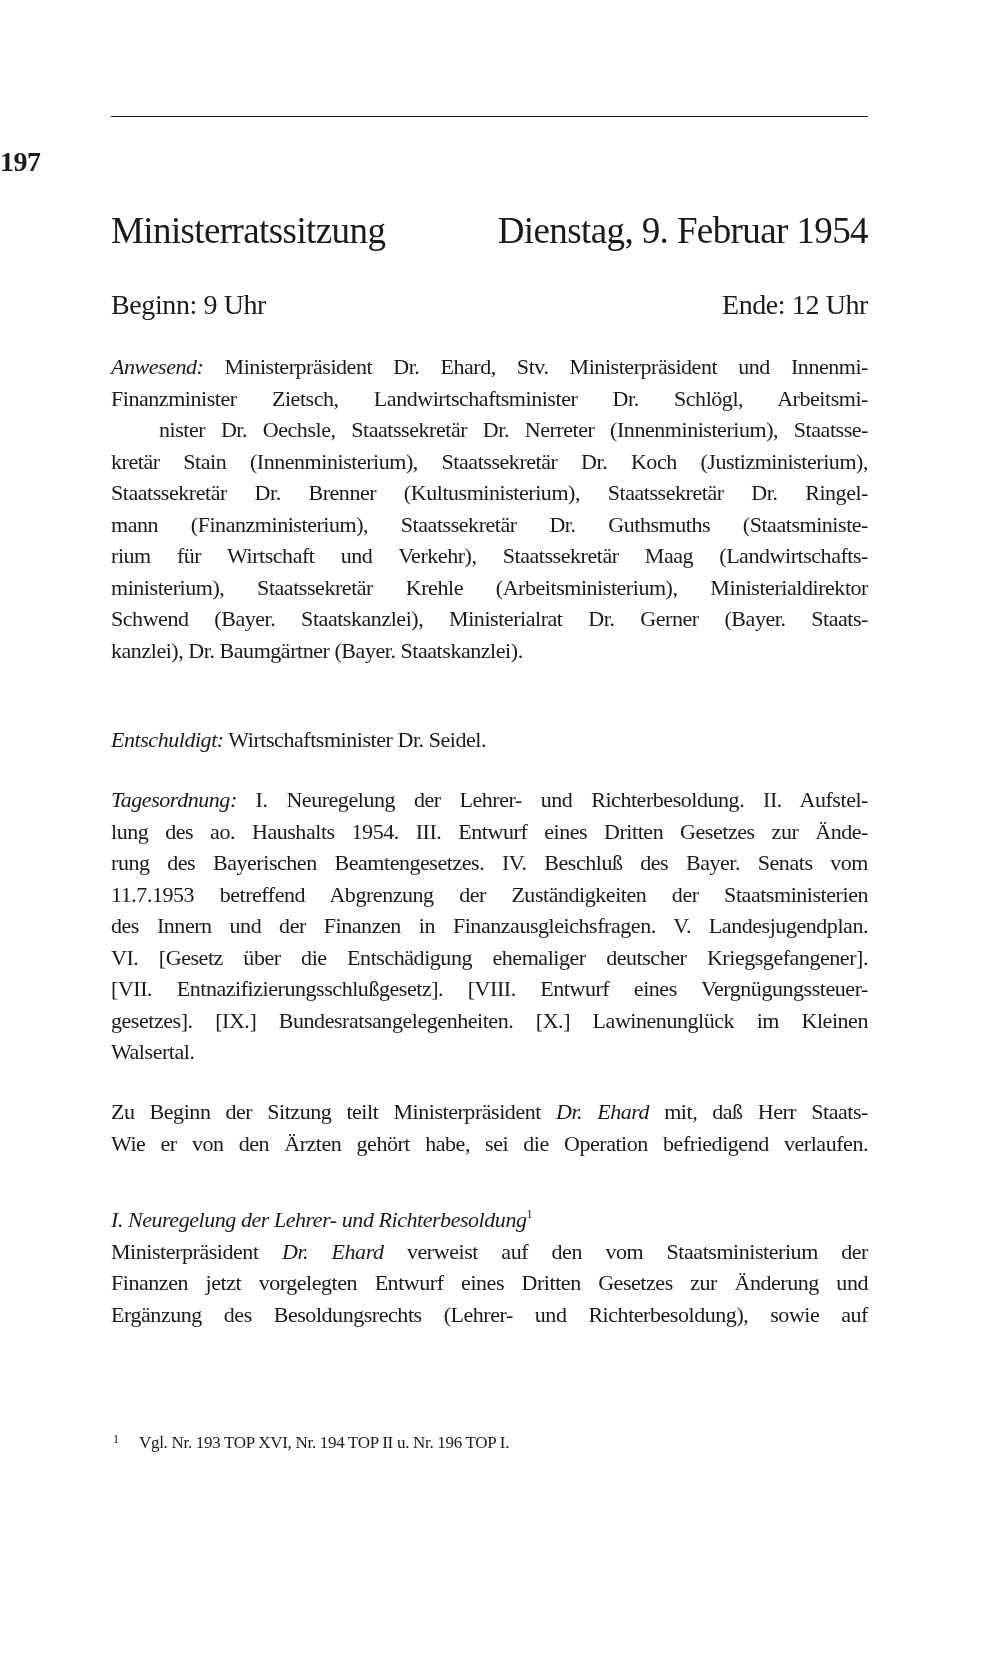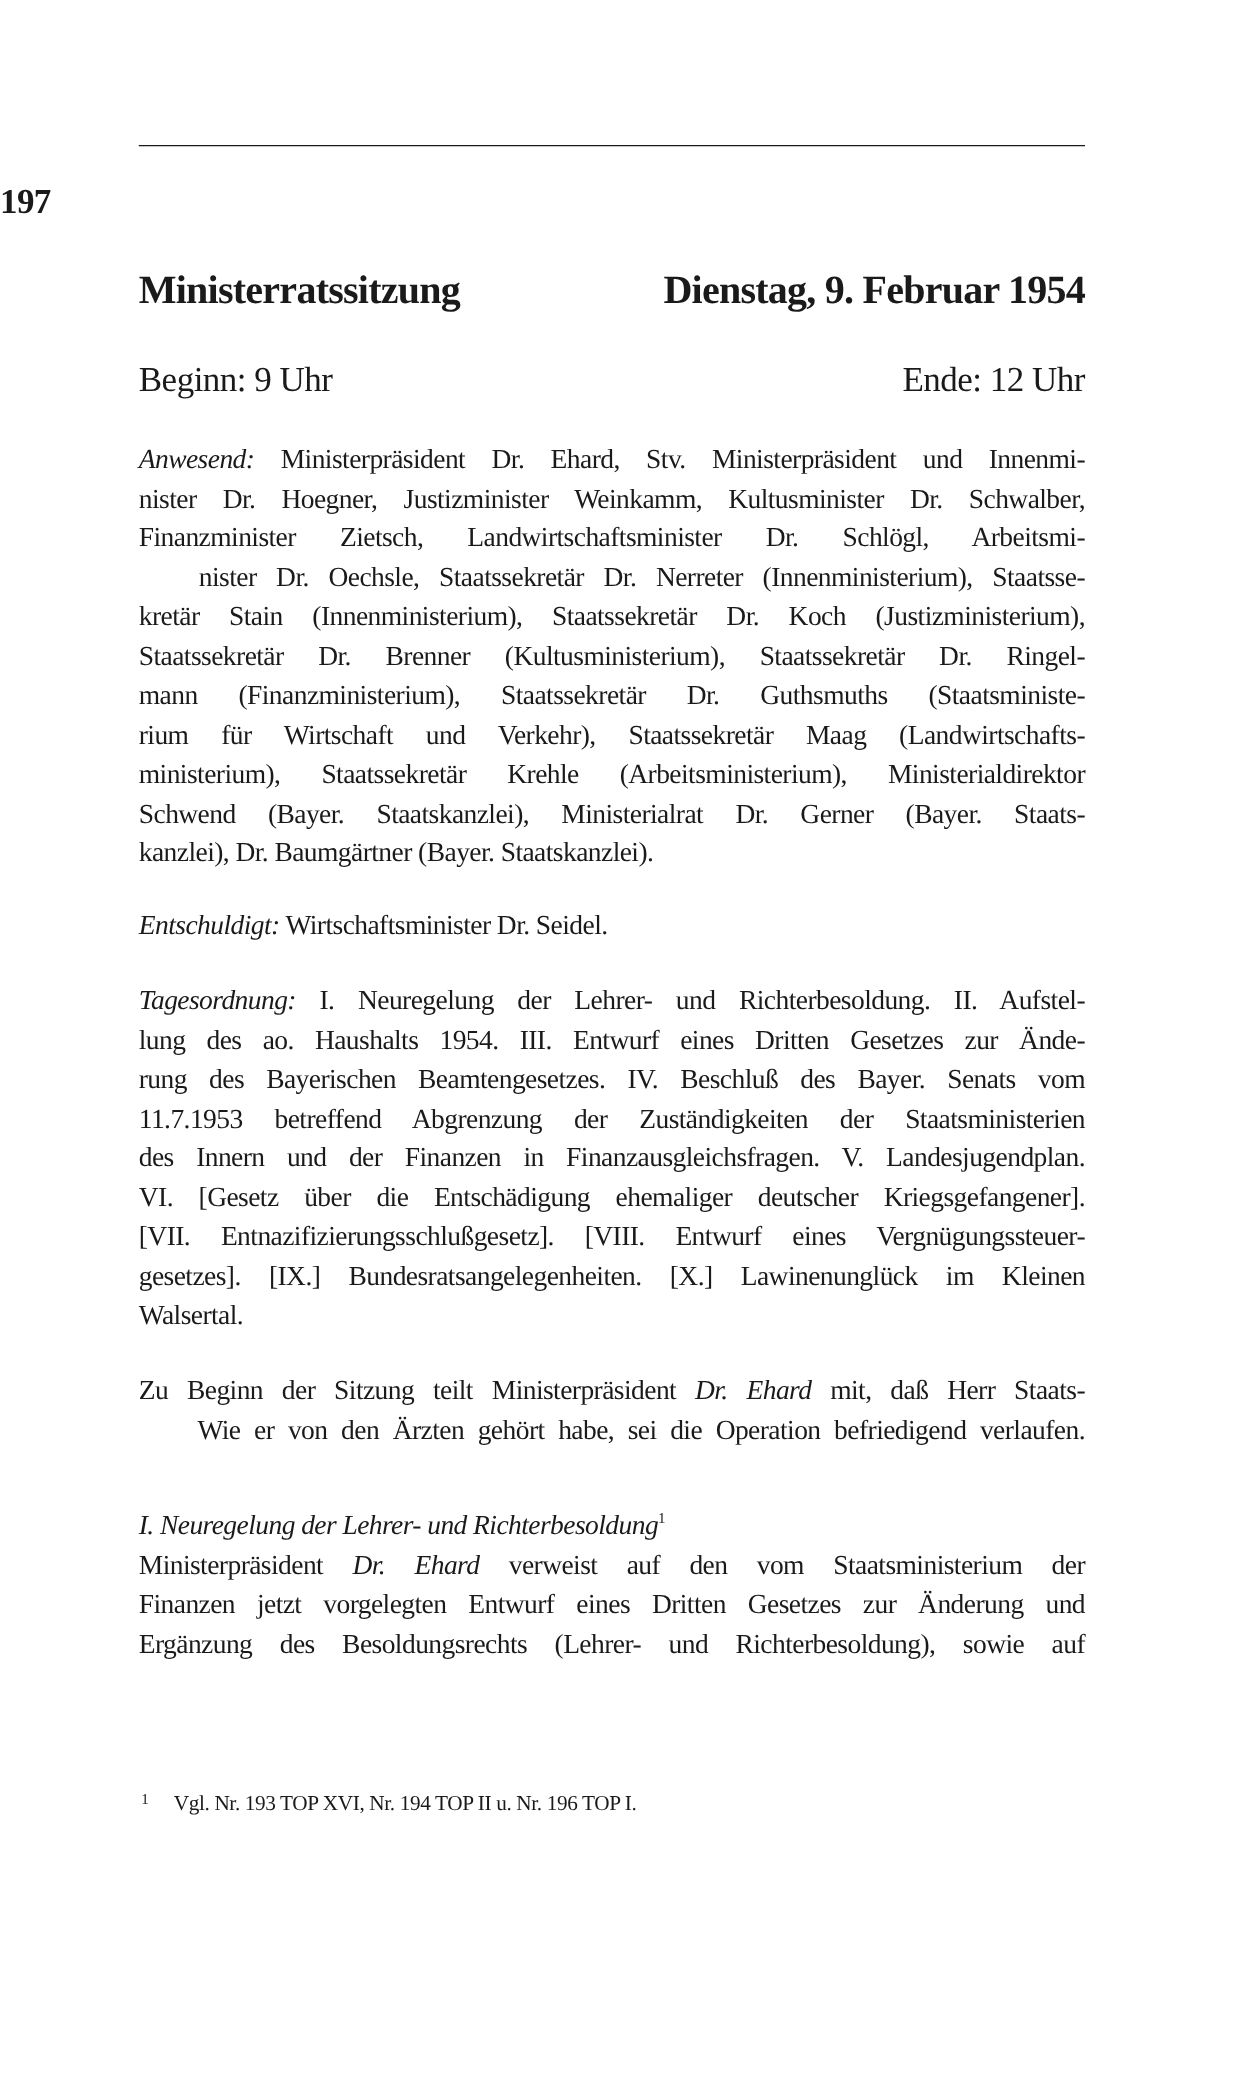--- a/index.html
+++ b/index.html
@@ -2,21 +2,21 @@
 <html><head>
 <meta charset="utf-8">
 <style>
   html, body { margin: 0; padding: 0; background: #ffffff; }
   body { width: 1000px; height: 1666px; position: relative; overflow: hidden;
          font-family: "Liberation Serif", "DejaVu Serif", serif; color: #1a1a1a; }
   .rule { position: absolute; left: 111px; top: 116px; width: 757px; height: 0; border-top: 1.5px solid #1a1a1a; }
   .pagenum { position: absolute; left: 0; width: 100%; top: 146px; text-align: left;
              font-weight: bold; font-size: 28px; line-height: 32px; letter-spacing: -0.5px; }
   .title-row { position: absolute; left: 111px; width: 757px; top: 214px; height: 36px;
-               font-weight: bold; font-size: 32px; line-height: 34px; letter-spacing: -0.6px; }
+               font-weight: normal; font-size: 37px; line-height: 34px; letter-spacing: -0.6px; }
   .title-row .l { position: absolute; left: 0; top: 0; }
   .title-row .r { position: absolute; right: 0; top: 0; }
   .time-row { position: absolute; left: 111px; width: 757px; top: 291px; height: 30px;
               font-size: 28px; line-height: 28px; letter-spacing: -0.4px; }
   .time-row .l { position: absolute; left: 0; top: 0; }
   .time-row .r { position: absolute; right: 0; top: 0; }
   .para { position: absolute; left: 111px; width: 757px; font-size: 22px; letter-spacing: -0.45px; }
   .line { display: block; height: 31.55px; line-height: 31.55px; text-align: justify;
           text-align-last: justify; white-space: nowrap; overflow: visible; }
   .line.last { text-align-last: left; }
@@ -37,21 +37,20 @@
   <span class="r">Dienstag, 9. Februar 1954</span>
 </div>
 
 <div class="time-row">
   <span class="l">Beginn: 9 Uhr</span>
   <span class="r">Ende: 12 Uhr</span>
 </div>
 
 <div class="para" style="top:351px">
   <span class="line" style="display: block;"><span style="white-space: nowrap;"><em>Anwesend:</em><span> Ministerpräsident Dr. Ehard, Stv. Ministerpräsident und Innenmi-</span></span></span>
-  <span class="line" style="display: block;"><span style="white-space: nowrap;">nister Dr. Hoegner, Justizminister Weinkamm, Kultusminister Dr. Schwalber,</span></span>
   <span class="line" style="display: block;"><span style="white-space: nowrap;">Finanzminister Zietsch, Landwirtschaftsminister Dr. Schlögl, Arbeitsmi-</span></span>
   <span class="line" style="display: block; margin-left: 48px;"><span style="white-space: nowrap;">nister Dr. Oechsle, Staatssekretär Dr. Nerreter (Innenministerium), Staatsse-</span></span>
   <span class="line" style="display: block;"><span style="white-space: nowrap;">kretär Stain (Innenministerium), Staatssekretär Dr. Koch (Justizministerium),</span></span>
   <span class="line" style="display: block;"><span style="white-space: nowrap;">Staatssekretär Dr. Brenner (Kultusministerium), Staatssekretär Dr. Ringel-</span></span>
   <span class="line" style="display: block;"><span style="white-space: nowrap;">mann (Finanzministerium), Staatssekretär Dr. Guthsmuths (Staatsministe-</span></span>
   <span class="line" style="display: block;"><span style="white-space: nowrap;">rium für Wirtschaft und Verkehr), Staatssekretär Maag (Landwirtschafts-</span></span>
   <span class="line" style="display: block;"><span style="white-space: nowrap;">ministerium), Staatssekretär Krehle (Arbeitsministerium), Ministerialdirektor</span></span>
   <span class="line" style="display: block;"><span style="white-space: nowrap;">Schwend (Bayer. Staatskanzlei), Ministerialrat Dr. Gerner (Bayer. Staats-</span></span>
   <span class="line last" style="display: block;"><span style="white-space: nowrap;">kanzlei), Dr. Baumgärtner (Bayer. Staatskanzlei).</span></span>
 </div>
@@ -67,21 +66,21 @@
   <span class="line" style="display: block;"><span style="white-space: nowrap;">11.7.1953 betreffend Abgrenzung der Zuständigkeiten der Staatsministerien</span></span>
   <span class="line" style="display: block;"><span style="white-space: nowrap;">des Innern und der Finanzen in Finanzausgleichsfragen. V. Landesjugendplan.</span></span>
   <span class="line" style="display: block;"><span style="white-space: nowrap;">VI. [Gesetz über die Entschädigung ehemaliger deutscher Kriegsgefangener].</span></span>
   <span class="line" style="display: block;"><span style="white-space: nowrap;">[VII. Entnazifizierungsschlußgesetz]. [VIII. Entwurf eines Vergnügungssteuer-</span></span>
   <span class="line" style="display: block;"><span style="white-space: nowrap;">gesetzes]. [IX.] Bundesratsangelegenheiten. [X.] Lawinenunglück im Kleinen</span></span>
   <span class="line last" style="display: block;"><span style="white-space: nowrap;">Walsertal.</span></span>
 </div>
 
 <div class="para" style="top:1096px">
   <span class="line" style="display: block;"><span style="white-space: nowrap;"><span>Zu Beginn der Sitzung teilt Ministerpräsident </span><em>Dr. Ehard</em><span> mit, daß Herr Staats-</span></span></span>
-  <span class="line" style="display: block;"><span style="white-space: nowrap; margin-left: 47px;">Wie er von den Ärzten gehört habe, sei die Operation befriedigend verlaufen.</span></span>
+  <span class="line" style="display: block;"><span style="white-space: nowrap;">Wie er von den Ärzten gehört habe, sei die Operation befriedigend verlaufen.</span></span>
 </div>
 
 <div class="para" style="top:1204px">
   <span class="line last" style="display: block;"><span style="white-space: nowrap;"><em>I. Neuregelung der Lehrer- und Richterbesoldung</em><sup>1</sup></span></span>
   <span class="line" style="display: block;"><span style="white-space: nowrap;"><span>Ministerpräsident </span><em>Dr. Ehard</em><span> verweist auf den vom Staatsministerium der</span></span></span>
   <span class="line" style="display: block;"><span style="white-space: nowrap;">Finanzen jetzt vorgelegten Entwurf eines Dritten Gesetzes zur Änderung und</span></span>
   <span class="line" style="display: block;"><span style="white-space: nowrap;">Ergänzung des Besoldungsrechts (Lehrer- und Richterbesoldung), sowie auf</span></span>
 </div>
 
 <div class="footnote">

